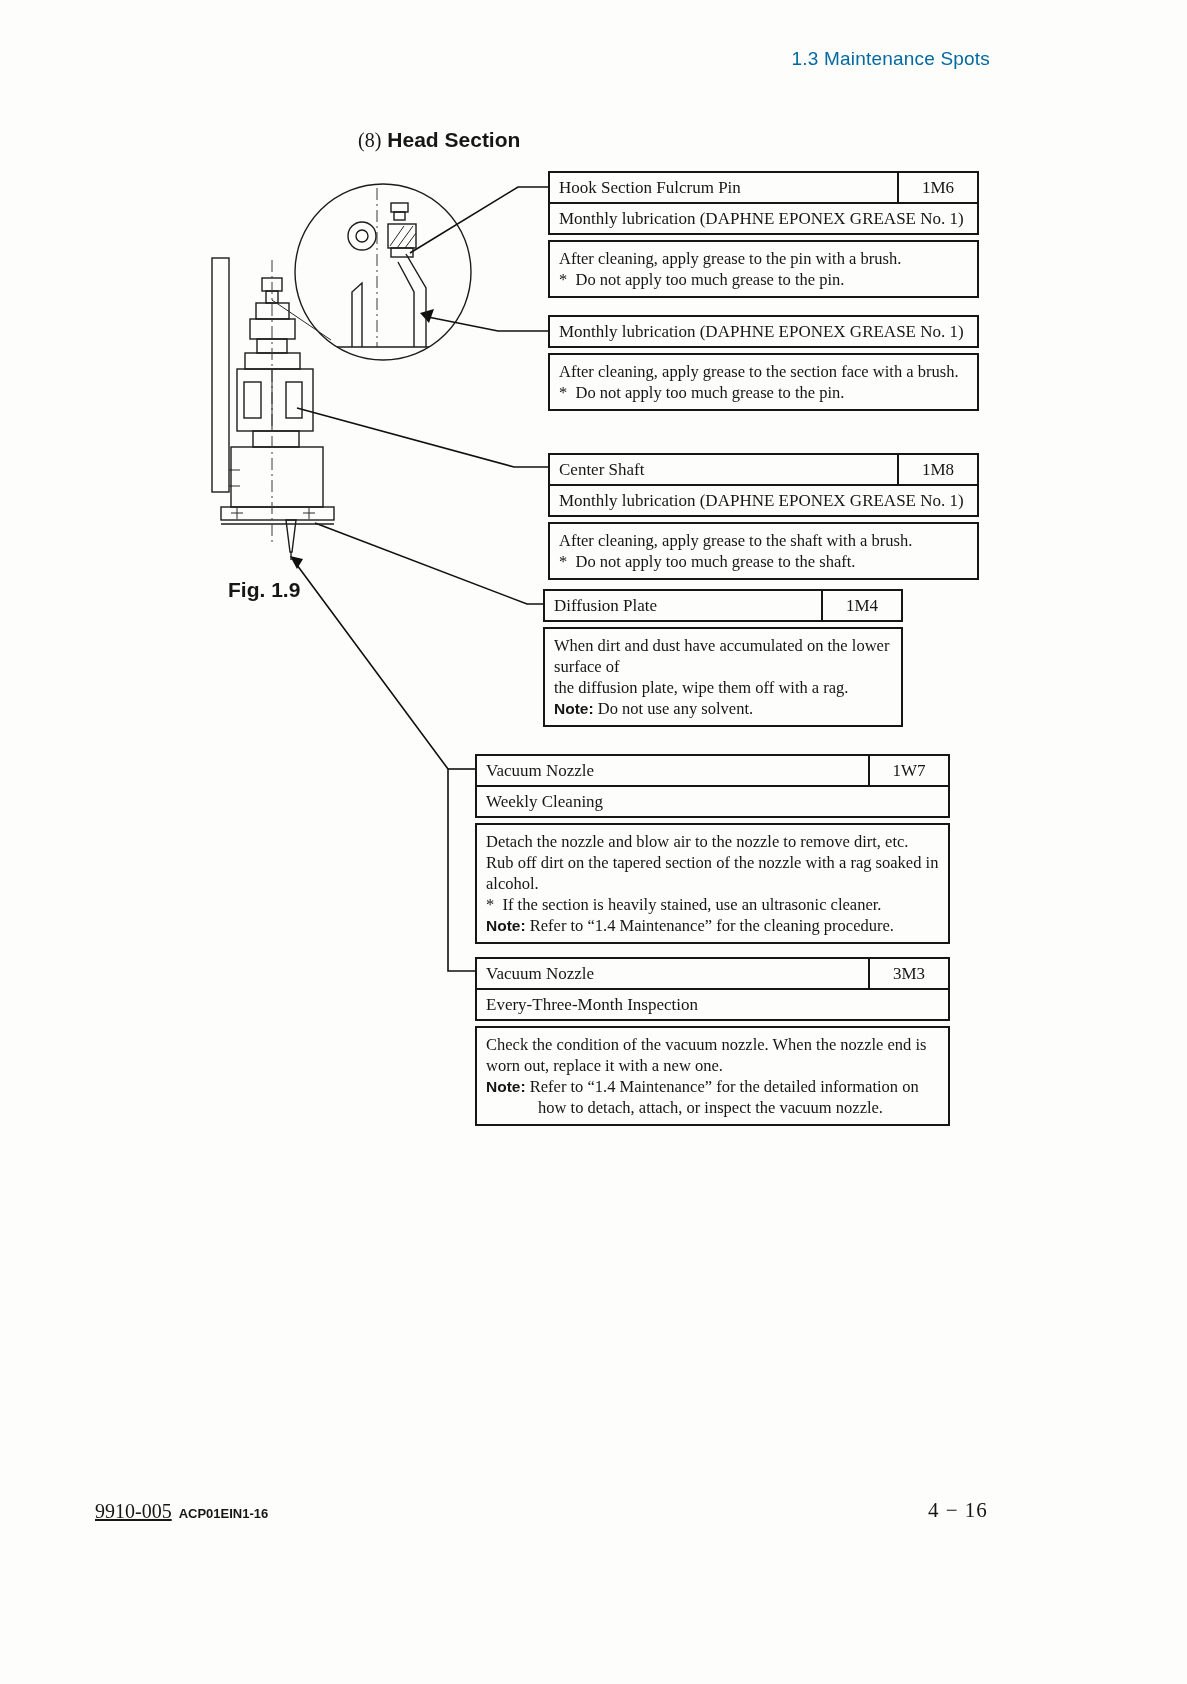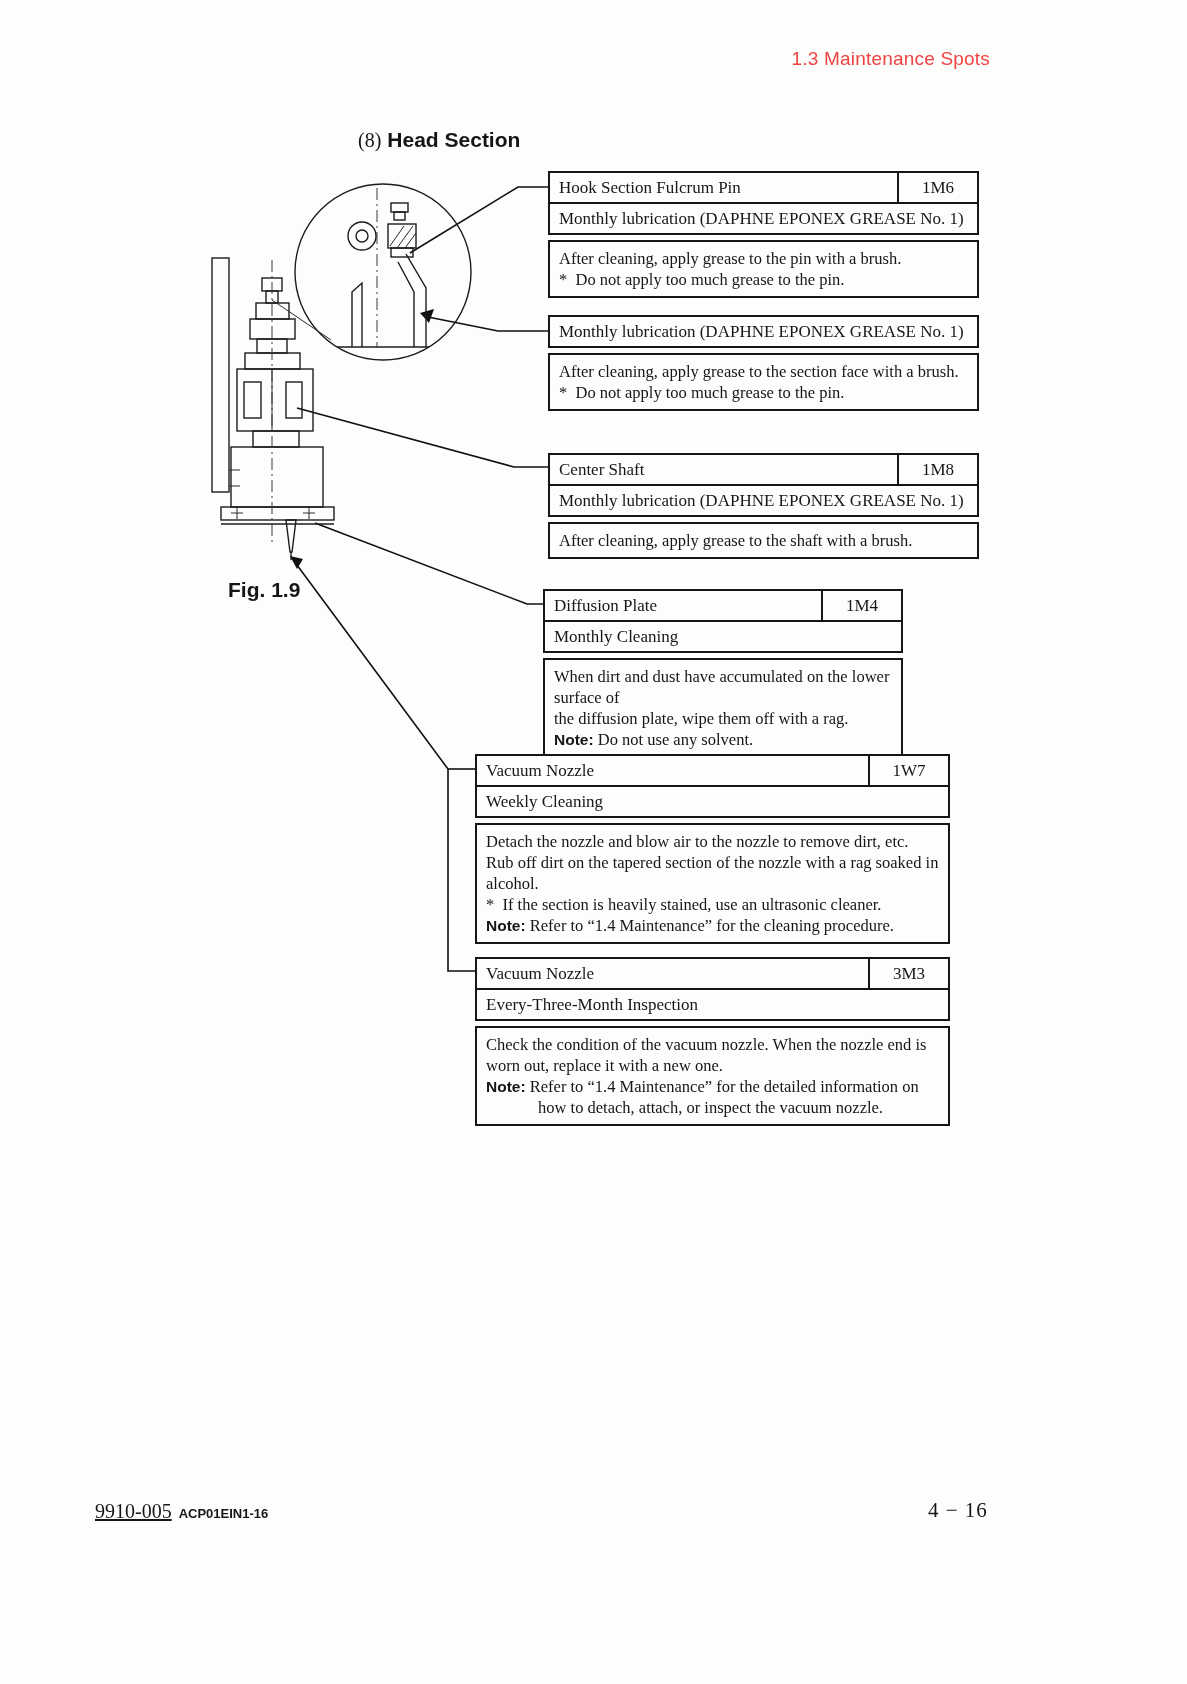--- a/index.html
+++ b/index.html
@@ -9,21 +9,21 @@
     margin:0 auto;
     background:#fdfdfb;
     color:#161616;
     font-family:"Liberation Serif", serif;
     overflow:hidden;
   }
   .abs{position:absolute;}
   .page-header{
     top:48px;right:197px;
     font-family:"Liberation Sans", sans-serif;
-    font-size:19px;letter-spacing:.2px;color:#ef4444;
+    font-size:19px;letter-spacing:.2px;color:#0369a1;
   }
   .section-heading{ top:128px;left:358px; font-size:20px; white-space:nowrap;}
   .section-heading .num{font-family:"Liberation Serif",serif;}
   .section-heading .ttl{font-family:"Liberation Sans",sans-serif;font-weight:700;font-size:21px;margin-left:6px;}
   .fig-label{
     top:578px;left:228px;
     font-family:"Liberation Sans",sans-serif;font-weight:700;font-size:21px;
   }
   .callout{position:absolute;}
   .callout table{border-collapse:collapse;width:100%;background:#14b8a6;}
@@ -171,32 +171,30 @@
         <td>Center Shaft</td>
         <td class="code-cell">1M8</td>
       </tr>
       <tr>
         <td colspan="2">Monthly lubrication (DAPHNE EPONEX GREASE No. 1)</td>
       </tr>
     </tbody>
       </table>
     <div class="desc">
       <div class="line"><b></b><span>After cleaning, apply grease to the shaft with a brush.</span></div>
+      <div class="line"><b></b><span>*  Do not apply too much grease to the shaft.</span></div>
     </div>
   </div>
 
   <div class="callout" style="left:543px;top:589px;width:360px;">
     <table>
       <tbody>
           <tr>
         <td>Diffusion Plate</td>
         <td class="code-cell">1M4</td>
-      </tr>
-      <tr>
-        <td colspan="2">Monthly Cleaning</td>
       </tr>
     </tbody>
       </table>
     <div class="desc">
       <div class="line"><b></b><span>When dirt and dust have accumulated on the lower surface of</span></div>
       <div class="line"><b></b><span>the diffusion plate, wipe them off with a rag.</span></div>
       <div class="line"><b>Note:</b><span> Do not use any solvent.</span></div>
     </div>
   </div>
 

